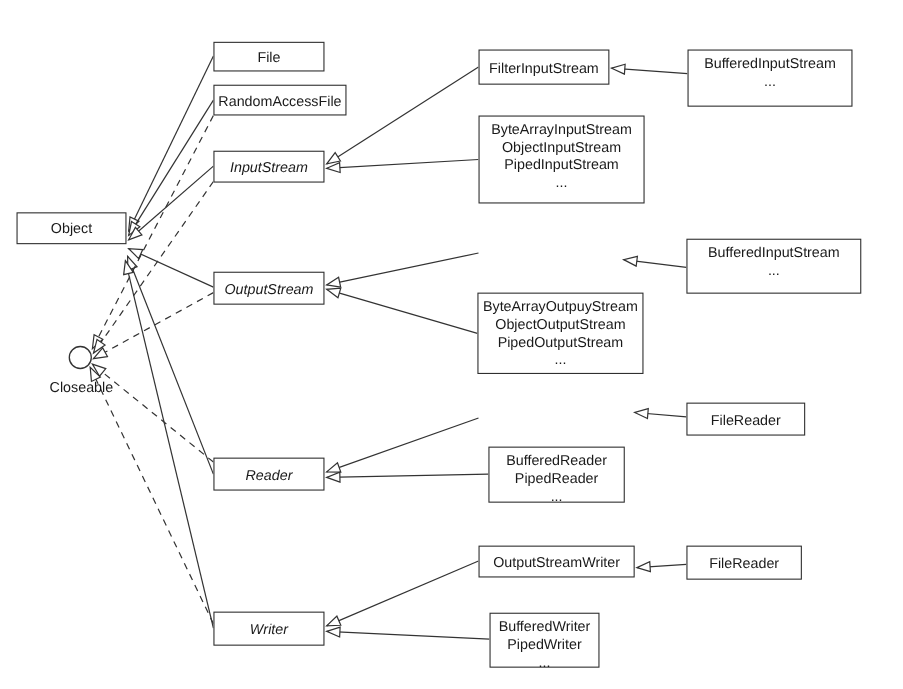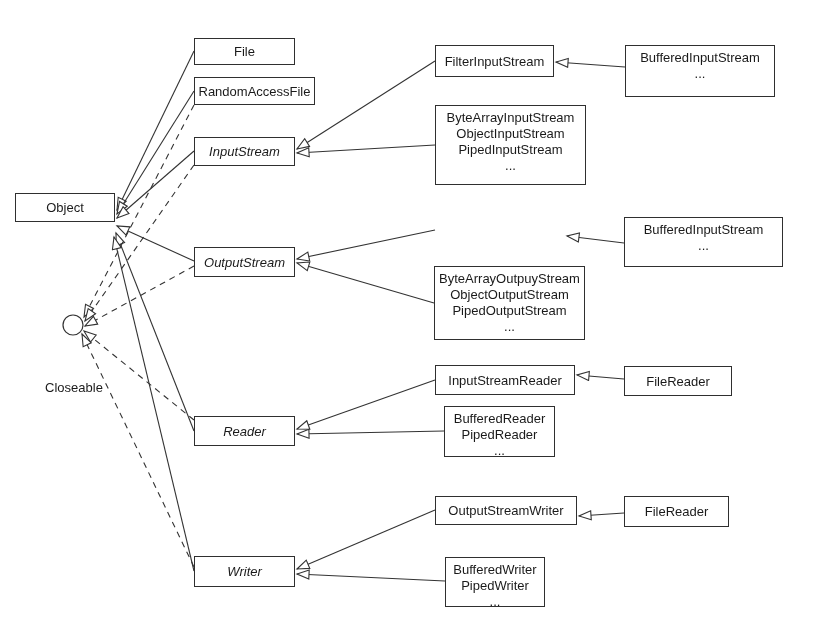--- a/index.html
+++ b/index.html
@@ -36,21 +36,20 @@
     align-items: center;
     padding-top: 4px;
     line-height: 16px;
   }
   .node.abstract { font-style: italic; }
   .iface-label {
     position: absolute;
     font-size: 13px;
     text-align: center;
     white-space: nowrap;
-    margin-top: 36px;
   }
 </style>
 </head>
 <body>
 
 <div class="canvas">
 
   <svg class="edges-layer" width="821" height="626" viewBox="0 0 821 626" xmlns="http://www.w3.org/2000/svg">
     <defs>
       <marker id="tri" markerWidth="15" markerHeight="12" refX="13" refY="5.5" orient="auto" markerUnits="userSpaceOnUse">
@@ -144,29 +143,26 @@
     <div>...</div>
   </div>
 
   <div class="node multi" style="left:434px; top:266px; width:151px; height:74px;">
     <div>ByteArrayOutpuyStream</div>
     <div>ObjectOutputStream</div>
     <div>PipedOutputStream</div>
     <div>...</div>
   </div>
 
-  <div class="node" style="left:435px; top:365px; width:140px; height:30px;">
-    <span>InputStreamReader</span>
-  </div>
 
   <div class="node" style="left:624px; top:366px; width:108px; height:30px;">
     <span>FileReader</span>
   </div>
 
-  <div class="node multi" style="left:444px; top:406px; width:111px; height:51px;">
+  <div class="node multi" style="left:444px; top:406px; width:124px; height:51px;">
     <div>BufferedReader</div>
     <div>PipedReader</div>
     <div>...</div>
   </div>
 
   <div class="node" style="left:435px; top:496px; width:142px; height:29px;">
     <span>OutputStreamWriter</span>
   </div>
 
   <div class="node" style="left:624px; top:496px; width:105px; height:31px;">

